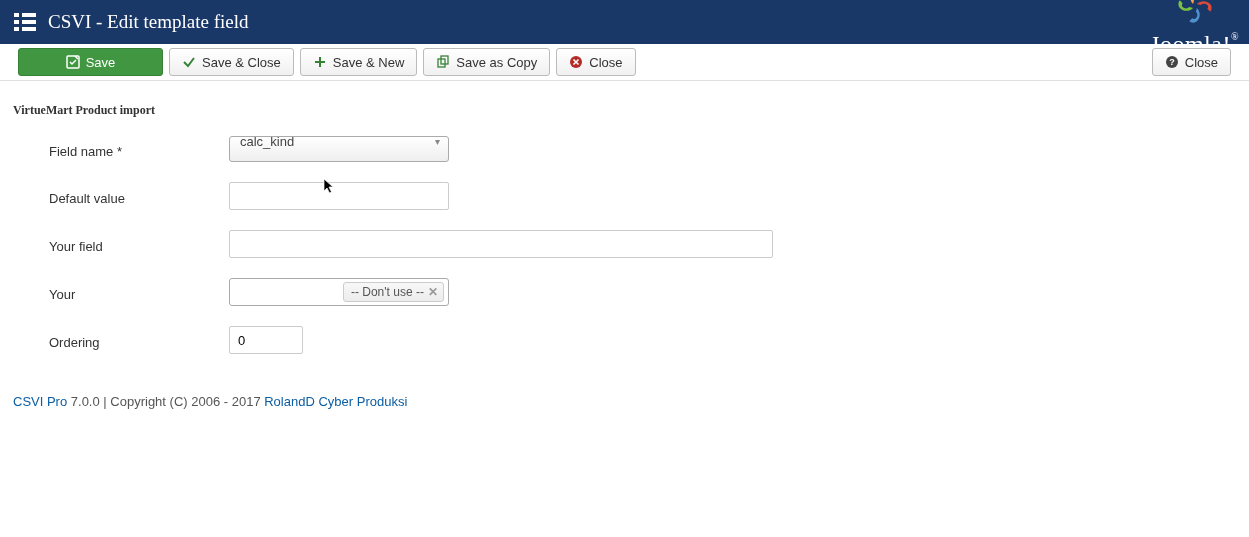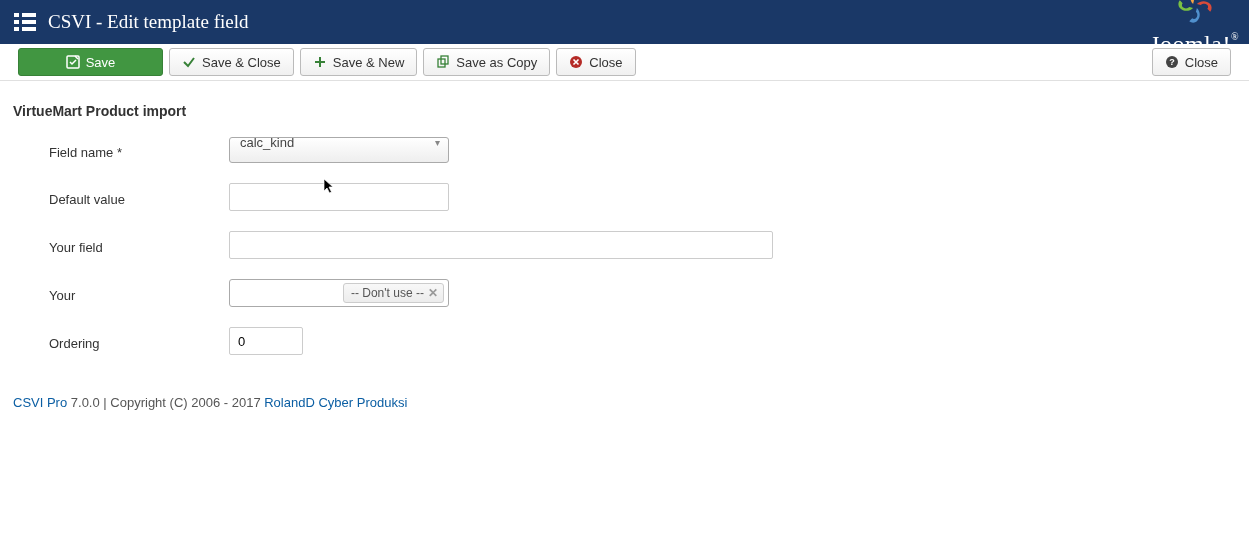--- a/index.html
+++ b/index.html
@@ -14,21 +14,21 @@
 .joomla-logo { display: flex; align-items: center; gap: 6px; flex-direction: column; }
 .joomla-logo svg { width: 38px; height: 38px; }
 .joomla-text { font-size: 24px; font-weight: 300; color: #fff; letter-spacing: 0.5px; }
 .joomla-text sup { font-size: 10px; vertical-align: top; }
 .toolbar { background: #fff; border-bottom: 1px solid #e0e0e0; padding: 4px 18px; display: flex; align-items: center; justify-content: space-between; }
 .toolbar-left { display: flex; gap: 6px; }
 .btn { display: inline-flex; align-items: center; gap: 6px; padding: 5px 12px; font-size: 13px; border: 1px solid #bbb; background: linear-gradient(#fff, #f0f0f0); border-radius: 3px; cursor: pointer; color: #333; height: 28px; }
 .btn-save { background: #419641; border-color: #378137; color: #fff; min-width: 145px; justify-content: center; }
 .icon { display: inline-flex; width: 14px; height: 14px; align-items: center; justify-content: center; }
 .content { padding: 22px 13px 0 13px; }
-.page-title { font-size: 14px; font-weight: bold; color: #333; margin-bottom: 18px; }
+.page-title { font-size: 12px; font-weight: bold; color: #333; margin-bottom: 18px; font-family: Liberation Serif, serif; }
 .form-row { display: flex; align-items: center; margin-bottom: 20px; margin-left: 36px; }
 .form-label { width: 180px; font-size: 13px; color: #333; padding-top: 4px; }
 .form-ctrl { flex: 0 0 auto; }
 .select-wrap { position: relative; width: 220px; height: 26px; border: 1px solid #aaa; border-radius: 3px; background: linear-gradient(#fff, #eee); display: flex; align-items: center; padding: 0 24px 16px 10px; cursor: pointer; font-size: 13px; color: #444; }
 .select-wrap::after { content: "▾"; position: absolute; right: 8px; font-size: 10px; color: #888; }
 .text-input { width: 544px; height: 28px; border: 1px solid #ccc; border-radius: 2px; padding: 0 8px; font-size: 13px; background: #fff; }
 .text-input.small { width: 220px; }
 .text-input.tiny { width: 74px; }
 .multiselect { width: 220px; min-height: 28px; border: 1px solid #aaa; border-radius: 3px; background: #fff; padding: 3px 4px; display: flex; flex-wrap: wrap; gap: 3px; cursor: text; justify-content: flex-end; }
 .tag { display: inline-flex; align-items: center; background: linear-gradient(#f8f8f8, #ececec); border: 1px solid #ccc; border-radius: 3px; padding: 1px 5px 1px 7px; font-size: 12px; color: #555; gap: 4px; }

